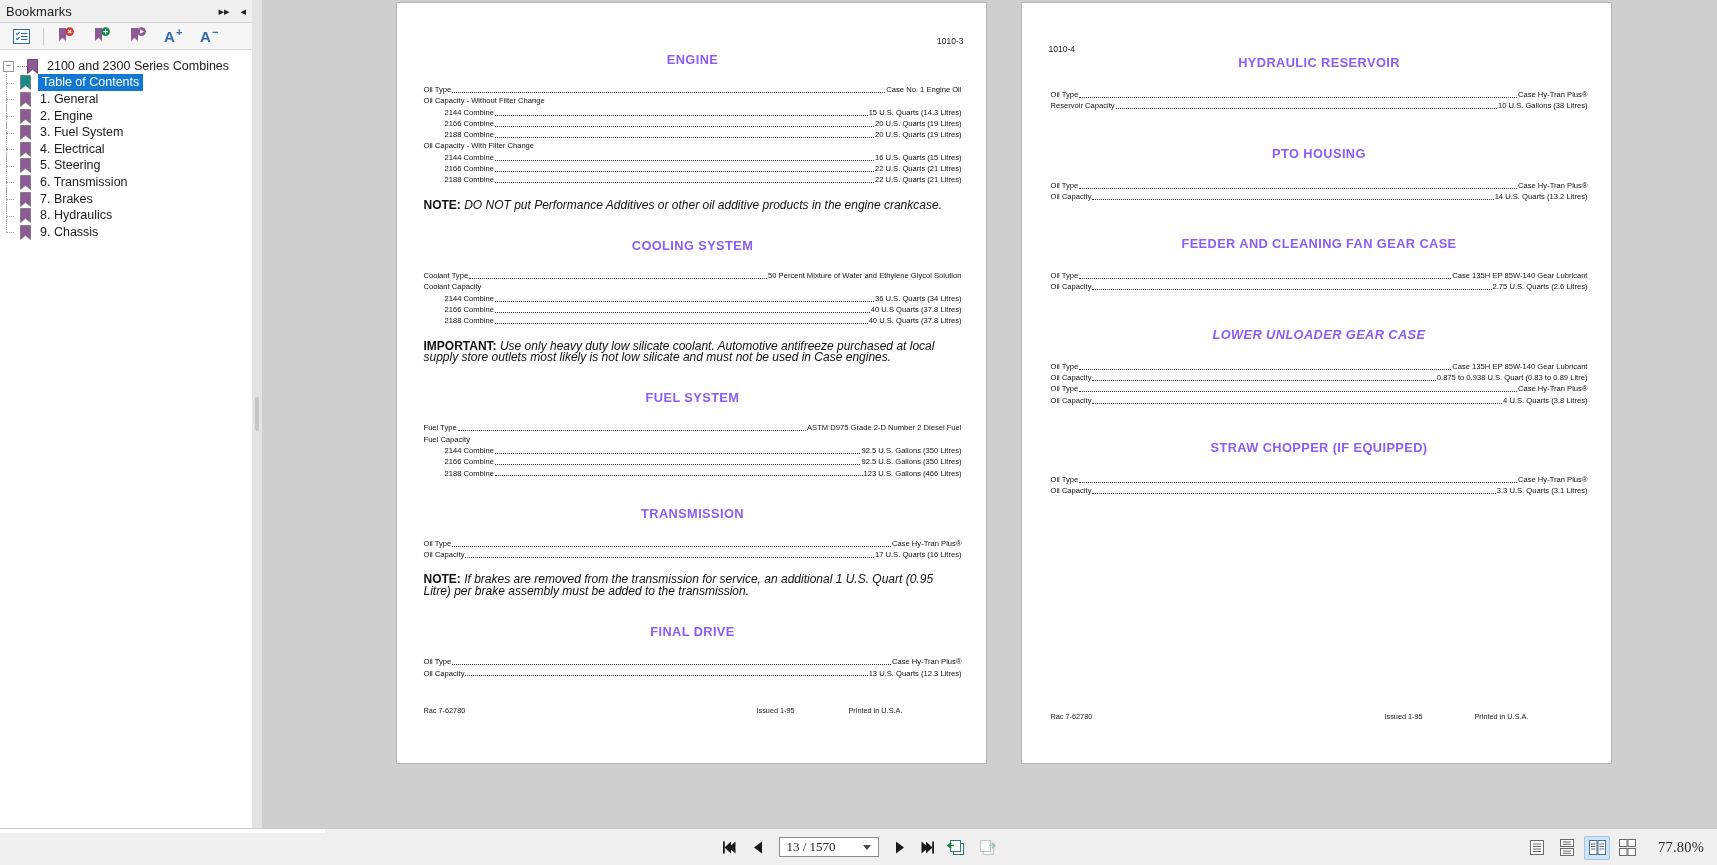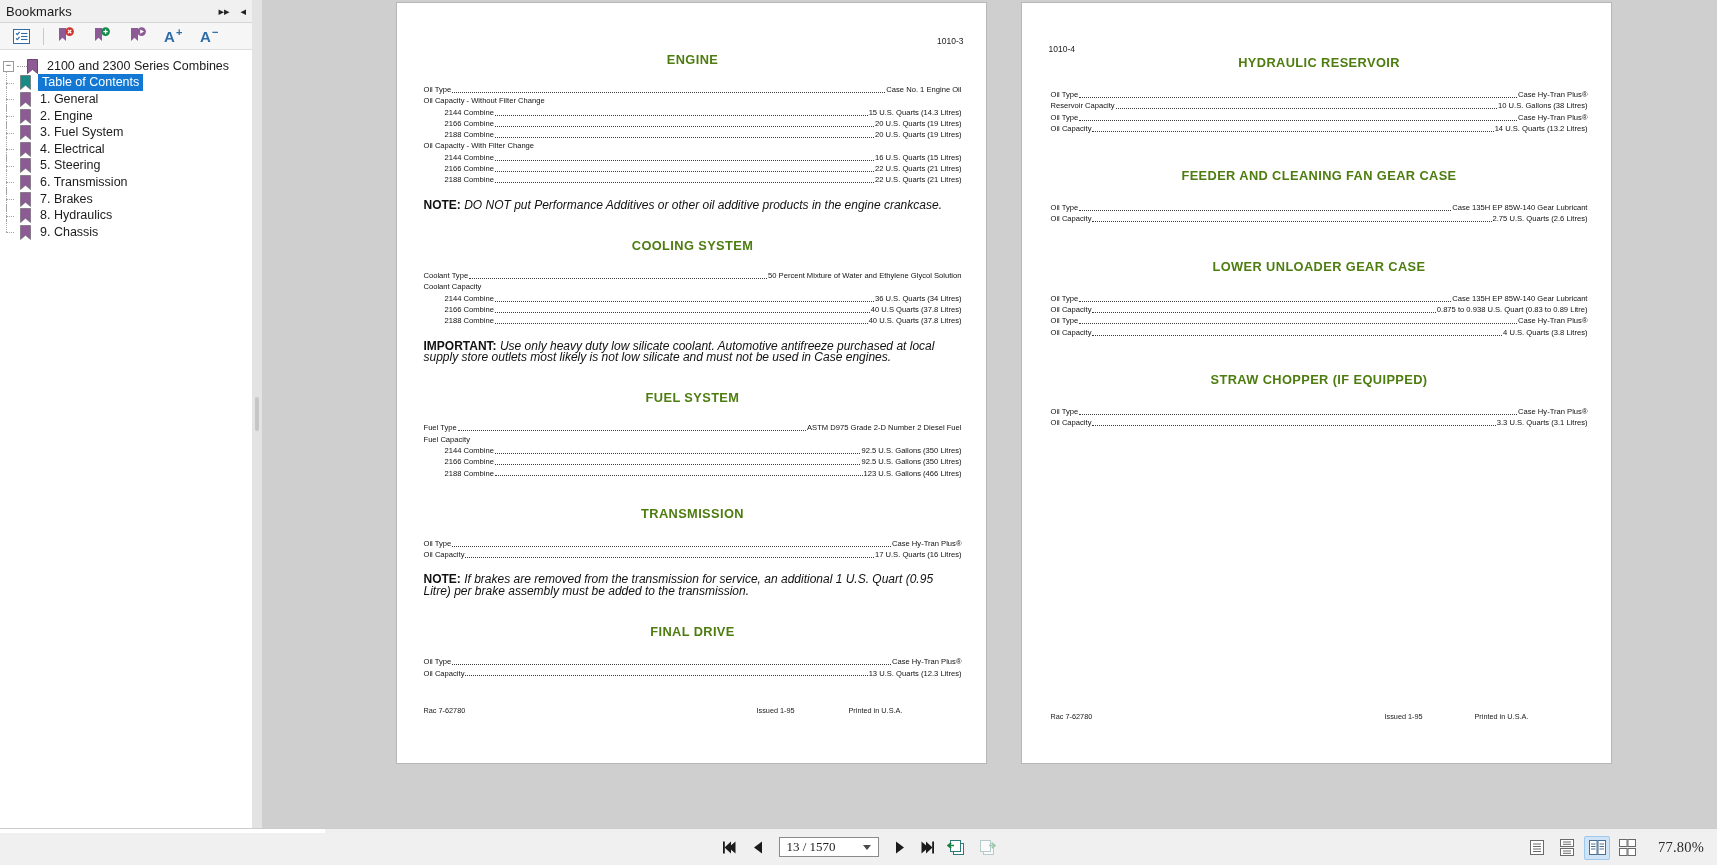--- a/index.html
+++ b/index.html
@@ -130,21 +130,21 @@
     color:#1a1a1a;
   }
   .pg-num.right { right:22px; top:33px; }
   .pg-num.left  { left:27px; top:41px; }
 
   h2.sec {
     text-align:center;
     font-size:12.8px;
     font-weight:bold;
     letter-spacing:0.4px;
-    color:#4d7c0f;
+    color:#8b5cf6;
   }
   .spec-block { margin:0; }
   .spec-row {
     display:flex; align-items:flex-end;
     font-size:7.6px;
     line-height:11.3px;
     color:#111;
     white-space:nowrap;
   }
   .spec-row .lbl { flex:0 0 auto; }
@@ -576,20 +576,21 @@
                     <span class="lbl">Oil Type</span>
                     <span class="dots"></span>
                     <span class="val">Case Hy-Tran Plus®</span>
                   </div>
                   <div class="spec-row">
                     <span class="lbl">Reservoir Capacity</span>
                     <span class="dots"></span>
                     <span class="val">10 U.S. Gallons (38 Litres)</span>
                   </div>
                 </div>
+                <h2 class="sec" style="margin: 34px 0px 19px;">PTO HOUSING</h2>
                 <div class="spec-block">
                   <div class="spec-row">
                     <span class="lbl">Oil Type</span>
                     <span class="dots"></span>
                     <span class="val">Case Hy-Tran Plus®</span>
                   </div>
                   <div class="spec-row">
                     <span class="lbl">Oil Capacity</span>
                     <span class="dots"></span>
                     <span class="val">14 U.S. Quarts (13.2 Litres)</span>
@@ -601,21 +602,21 @@
                     <span class="lbl">Oil Type</span>
                     <span class="dots"></span>
                     <span class="val">Case 135H EP 85W-140 Gear Lubricant</span>
                   </div>
                   <div class="spec-row">
                     <span class="lbl">Oil Capacity</span>
                     <span class="dots"></span>
                     <span class="val">2.75 U.S. Quarts (2.6 Litres)</span>
                   </div>
                 </div>
-                <h2 class="sec" style="margin: 34px 0px 19px;">LOWER UNLOADER GEAR CASE</h2>
+                <h2 class="sec" style="margin: 34px 0px 19px; font-style: italic;">LOWER UNLOADER GEAR CASE</h2>
                 <div class="spec-block">
                   <div class="spec-row">
                     <span class="lbl">Oil Type</span>
                     <span class="dots"></span>
                     <span class="val">Case 135H EP 85W-140 Gear Lubricant</span>
                   </div>
                   <div class="spec-row">
                     <span class="lbl">Oil Capacity</span>
                     <span class="dots"></span>
                     <span class="val">0.875 to 0.938 U.S. Quart (0.83 to 0.89 Litre)</span>

